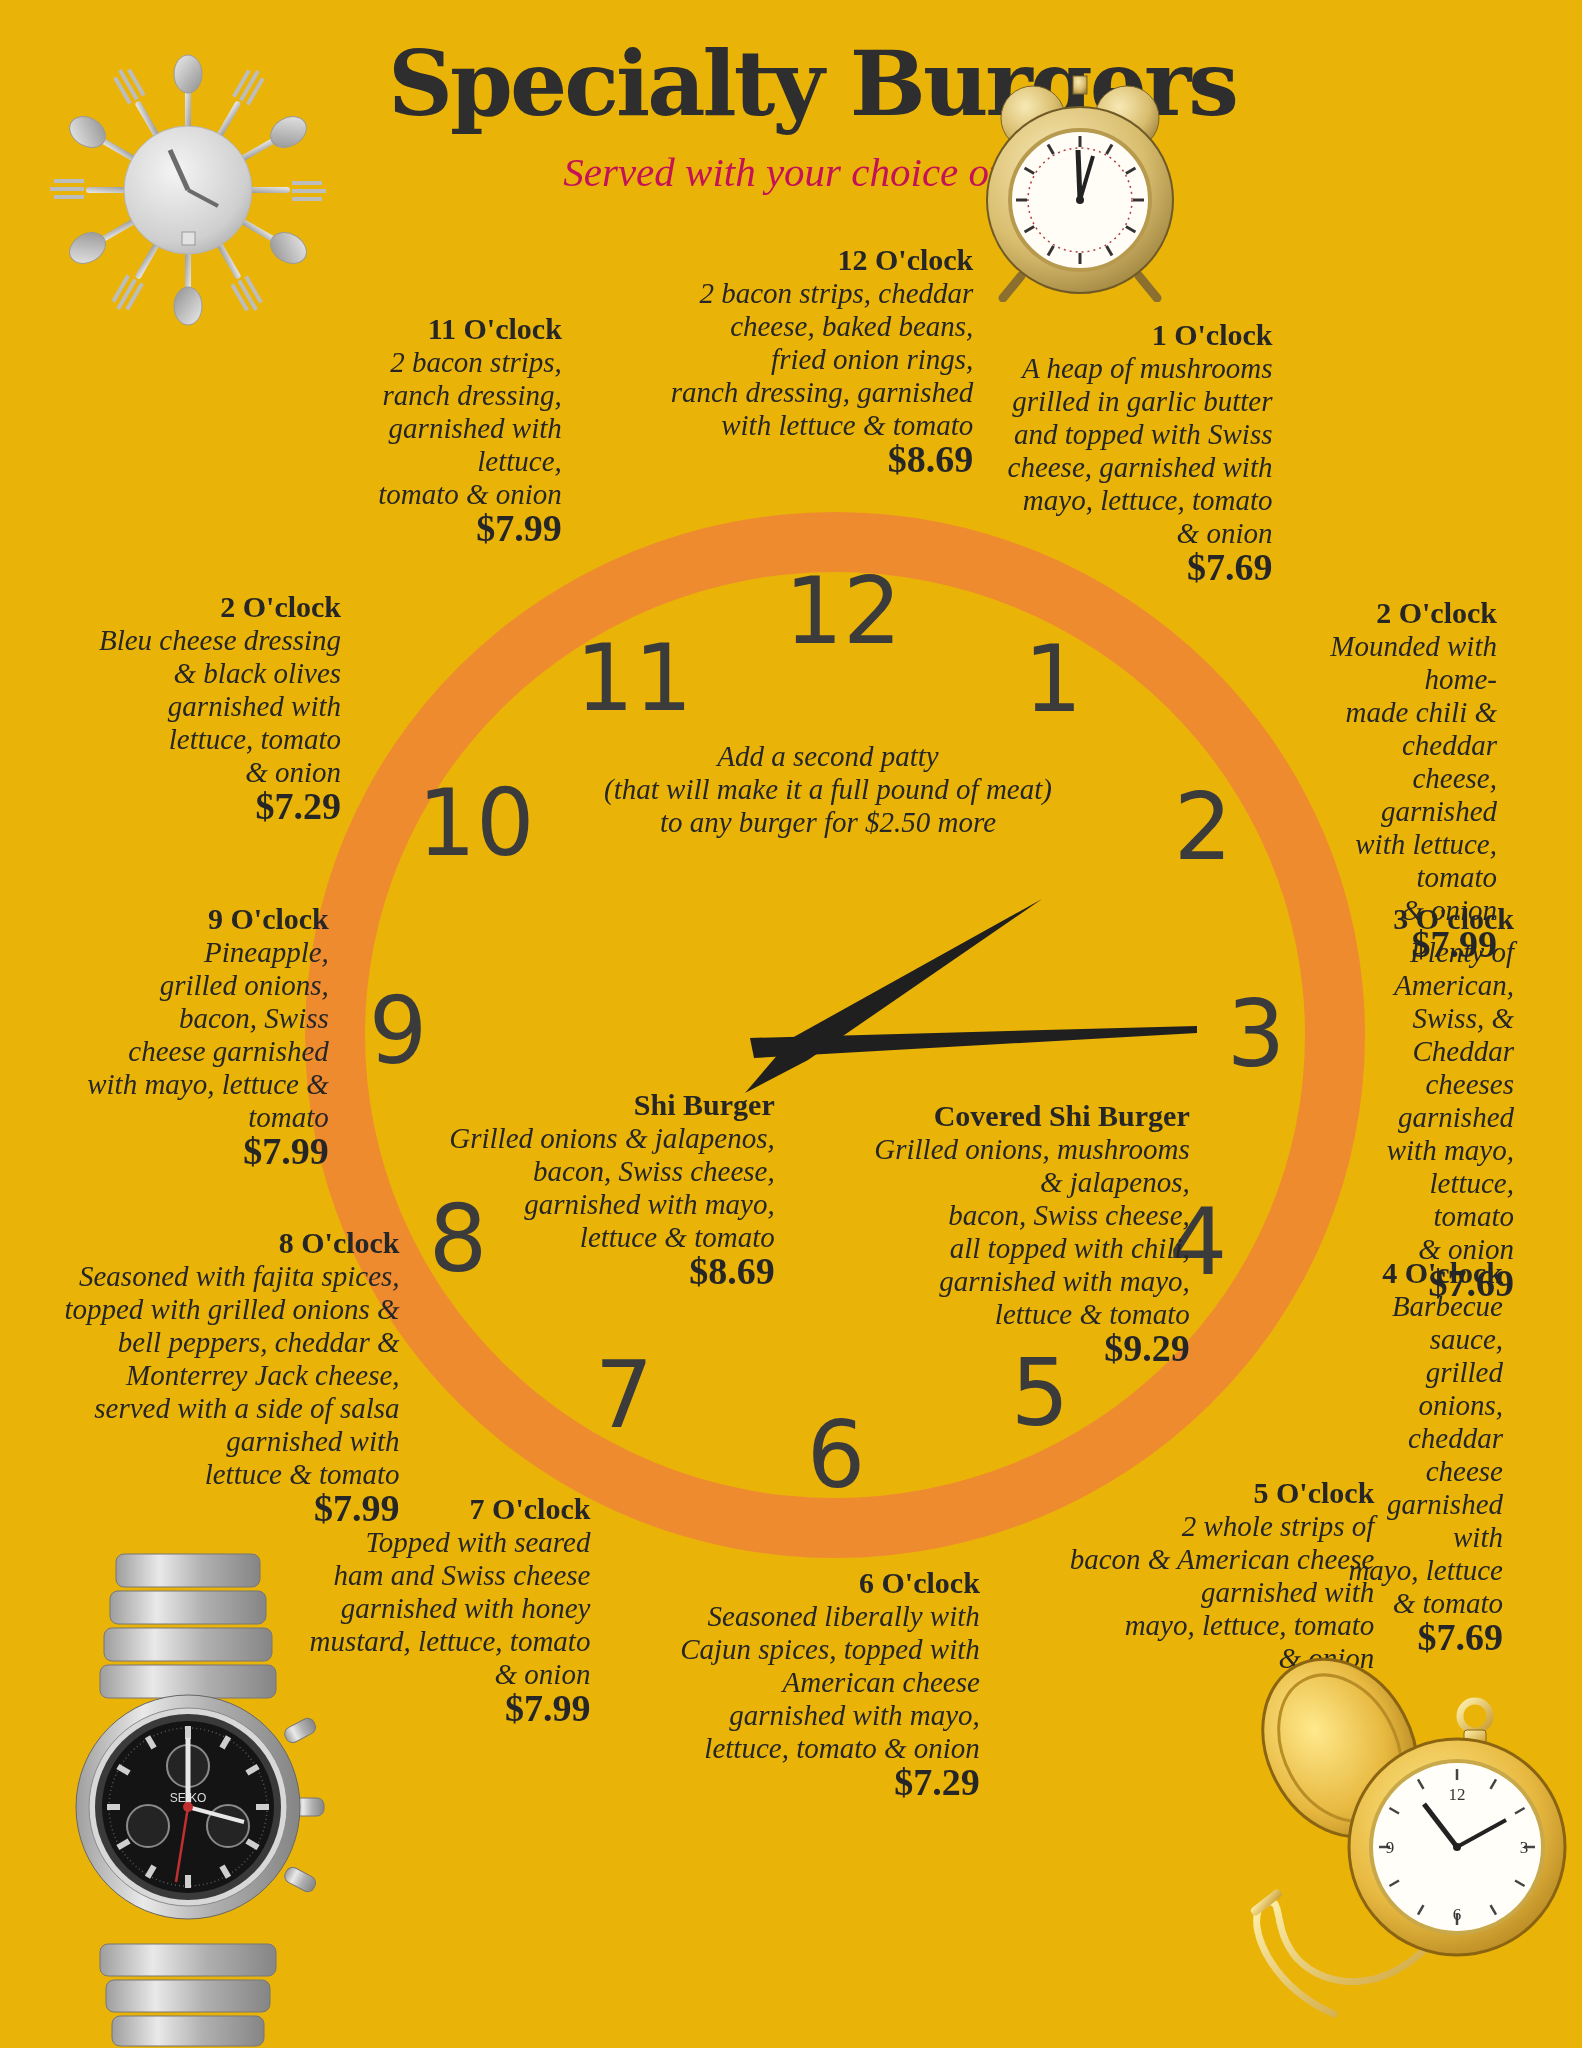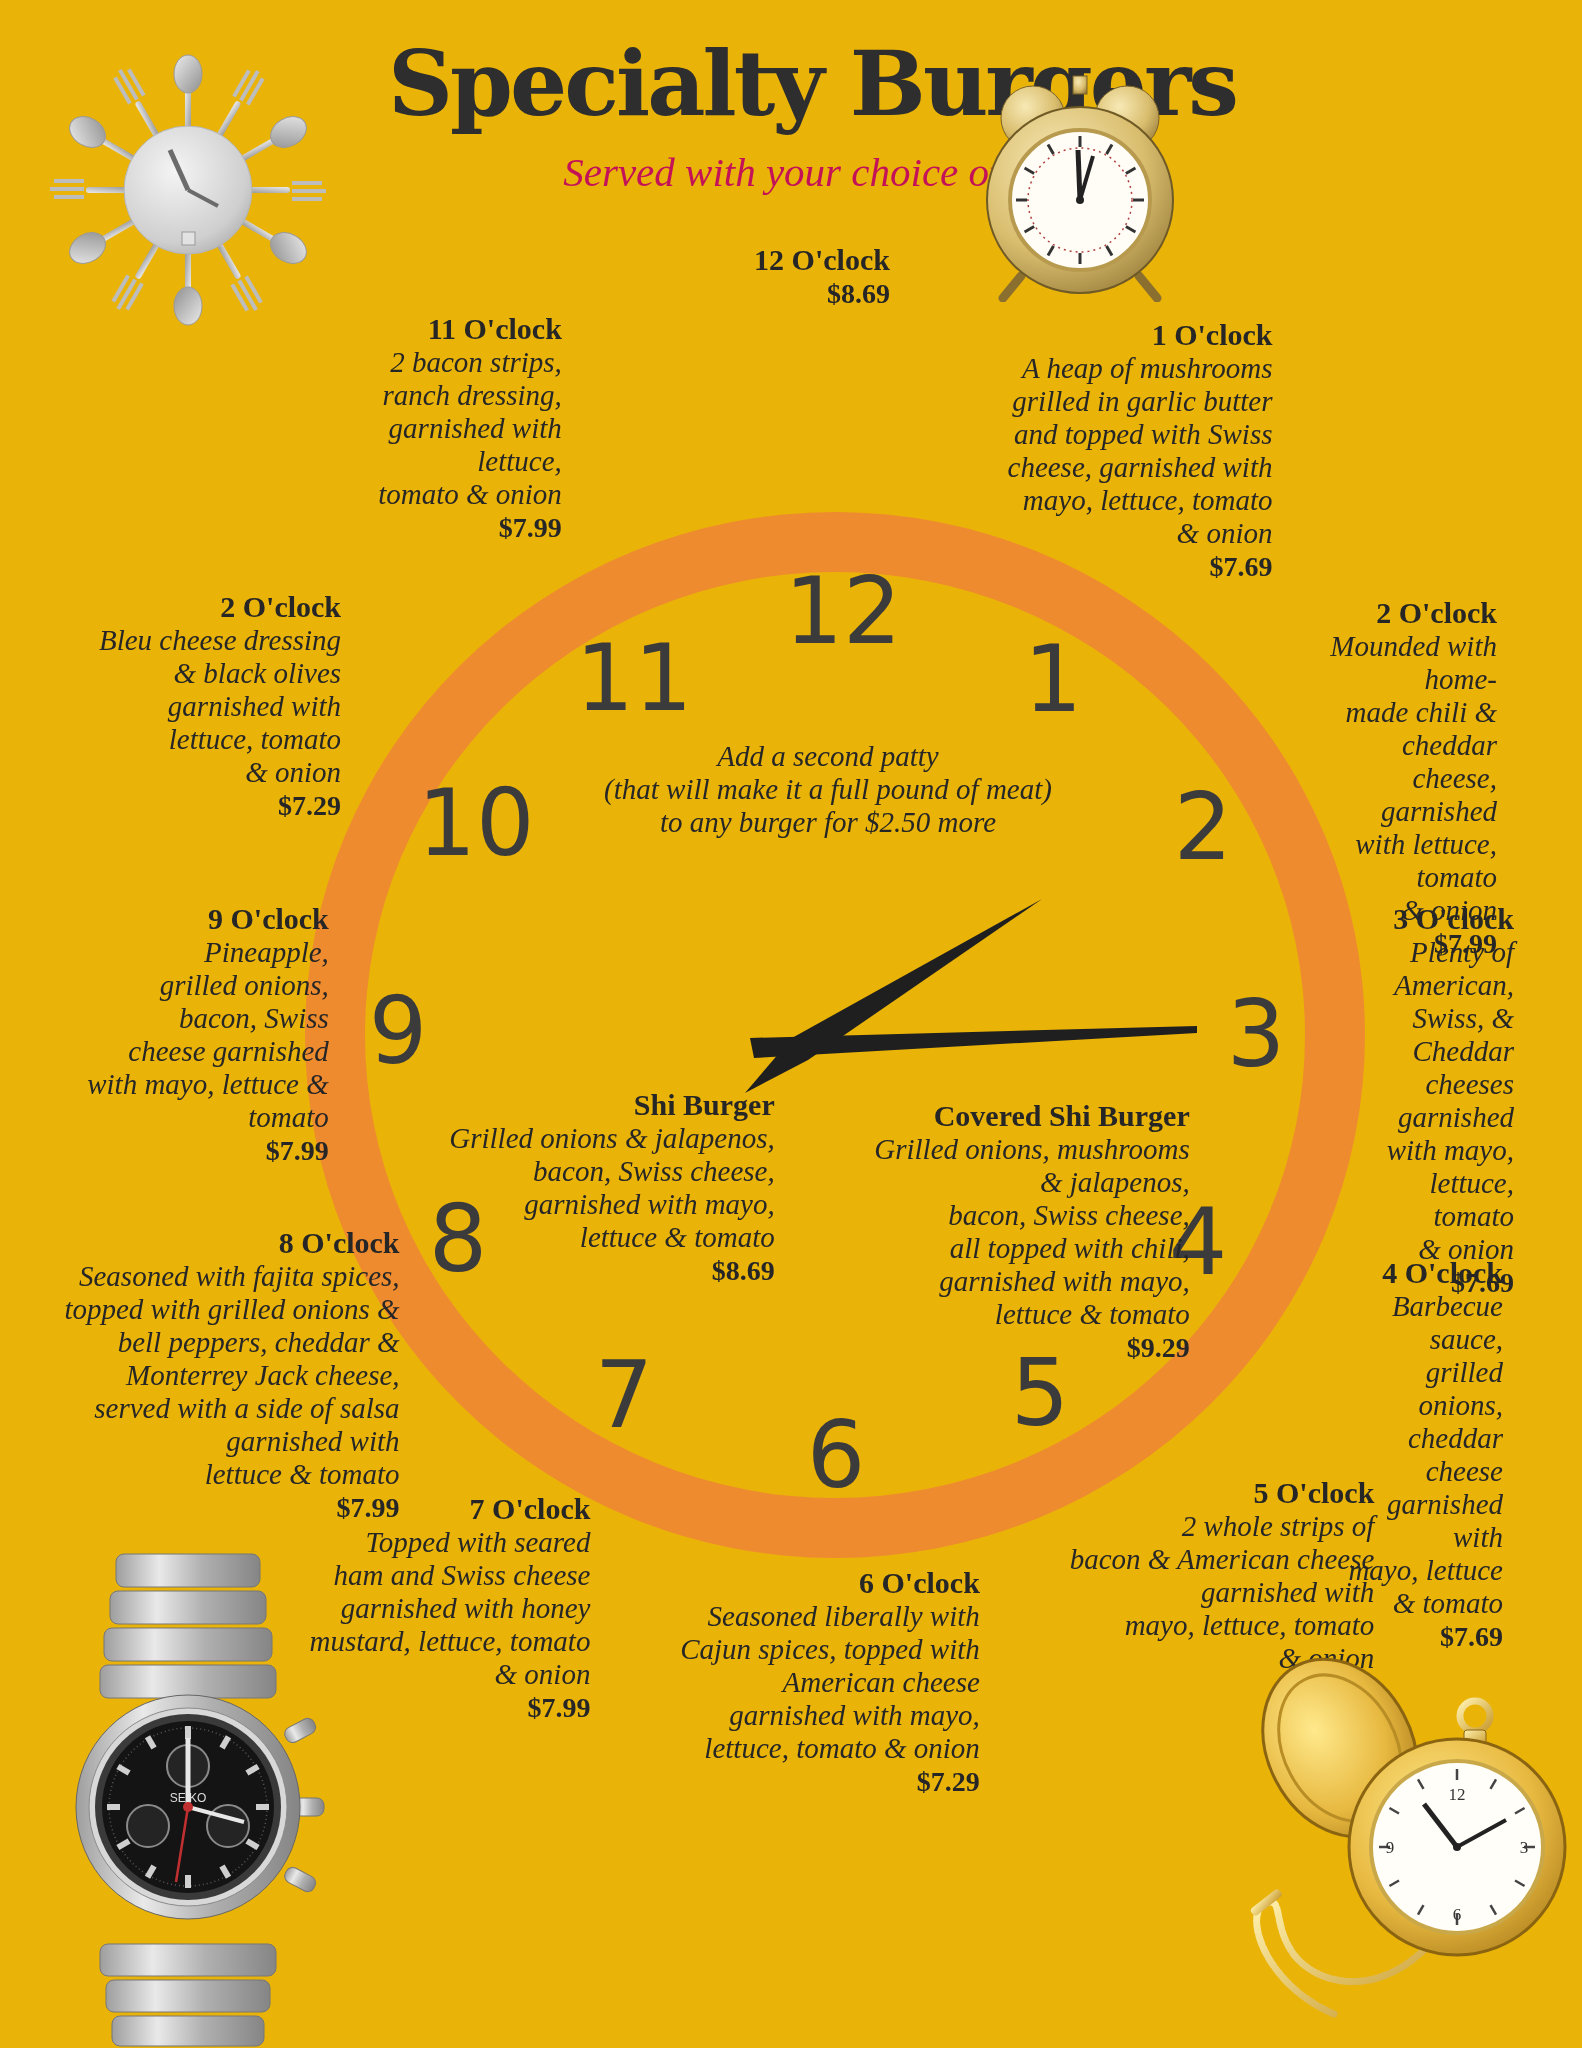--- a/index.html
+++ b/index.html
@@ -21,21 +21,21 @@
   .n0{left:843px;top:612px}.n1{left:1053px;top:680px}.n2{left:1203px;top:828px}
   .n3{left:1256px;top:1035px}.n4{left:1198px;top:1243px}.n5{left:1040px;top:1394px}
   .n6{left:836px;top:1456px}.n7{left:624px;top:1396px}.n8{left:458px;top:1240px}
   .n9{left:398px;top:1032px}.n10{left:476px;top:824px}.n11{left:634px;top:679px}
   .hands{position:absolute;left:700px;top:880px;}
 
   
   .mi{position:absolute;transform:translateX(-50%);text-align:right;}
   .mi .t{font-weight:bold;font-size:30px;line-height:34px;white-space:nowrap;}
   .mi .d{font-style:italic;font-size:29px;line-height:33px;white-space:pre-line;}
-  .mi .p{font-weight:bold;font-size:28px;line-height:34px;}
+  .mi .p{font-weight:bold;font-size:38px;line-height:34px;}
   #mi-0{left:822px;top:243px}   #mi-1{left:1140px;top:318px}
   #mi-2{left:1412px;top:596px}  #mi-3{left:1446px;top:902px}
   #mi-4{left:1424px;top:1256px} #mi-5{left:1222px;top:1476px}
   #mi-6{left:830px;top:1566px}  #mi-7{left:450px;top:1492px}
   #mi-8{left:232px;top:1226px}  #mi-9{left:208px;top:902px}
   #mi-10{left:220px;top:590px}  #mi-11{left:470px;top:312px}
   #mi-12{left:612px;top:1088px} #mi-13{left:1032px;top:1099px}
 
   .note{position:absolute;left:828px;top:740px;transform:translateX(-50%);text-align:center;}
   .note .t{font-weight:bold;font-size:30px;line-height:34px;white-space:nowrap;}
@@ -150,20 +150,25 @@
   </svg>
 
   <div class="note">
     <div class="d">Add a second patty
 (that will make it a full pound of meat)
 to any burger for $2.50 more</div>
   </div>
 
   <div class="mi" id="mi-0">
     <div class="t">12 O'clock</div>
+    <div class="d">2 bacon strips, cheddar
+cheese, baked beans,
+fried onion rings,
+ranch dressing, garnished
+with lettuce &amp; tomato</div>
     <div class="p">$8.69</div>
   </div>
   <div class="mi" id="mi-1">
     <div class="t">1 O'clock</div>
     <div class="d">A heap of mushrooms
 grilled in garlic butter
 and topped with Swiss
 cheese, garnished with
 mayo, lettuce, tomato
 &amp; onion</div>

